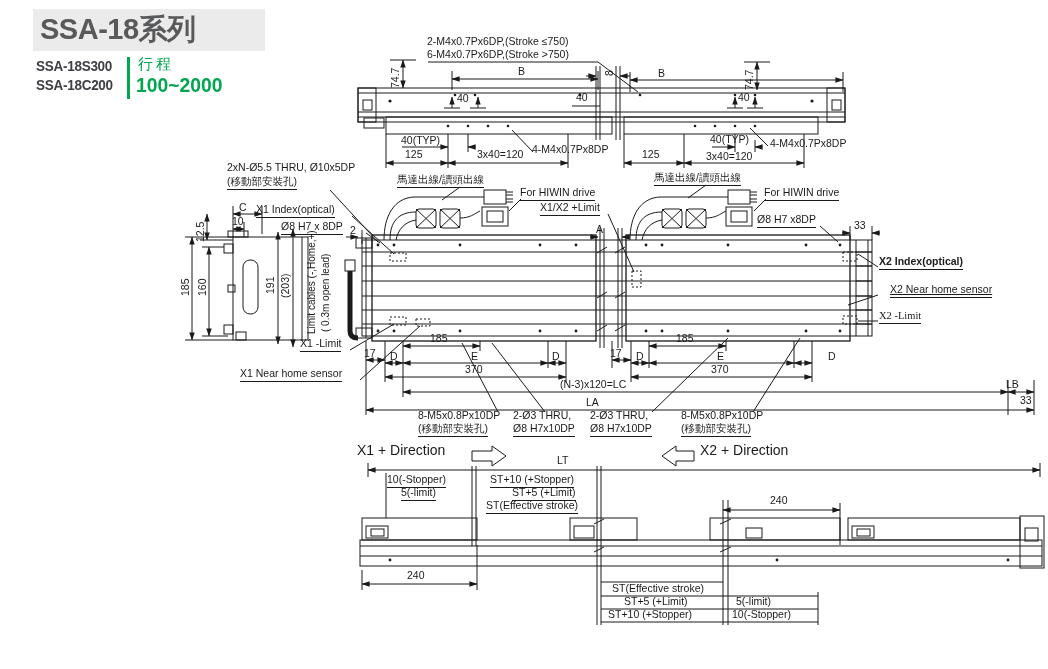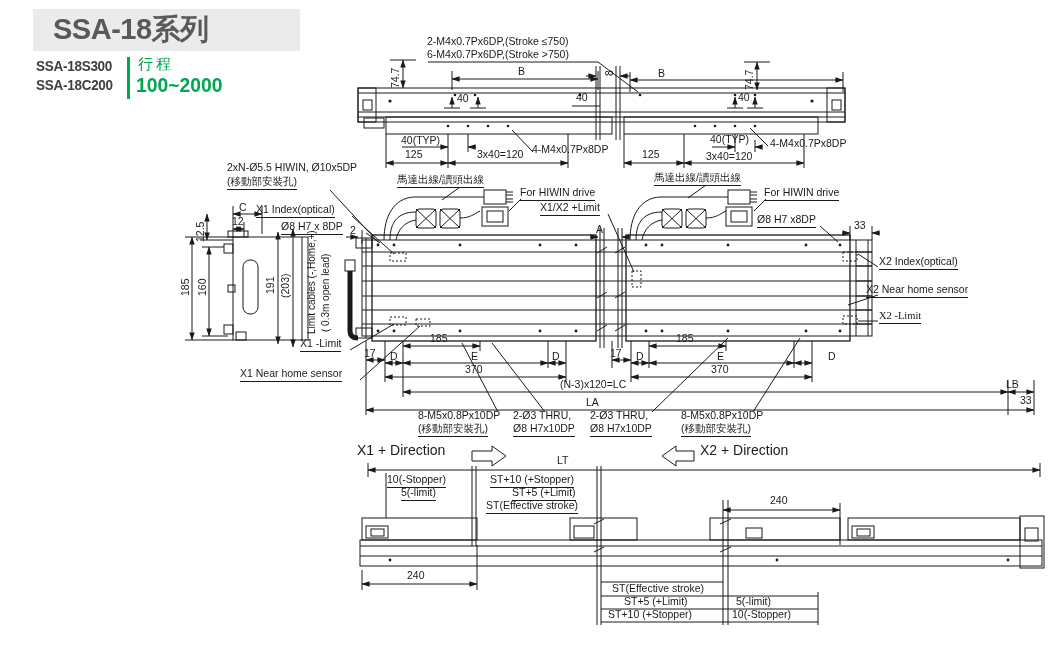--- a/index.html
+++ b/index.html
@@ -3,22 +3,22 @@
 <meta charset="utf-8">
 <style>
   html,body{margin:0;padding:0;background:#fff;}
   .canvas{position:relative;width:1048px;height:669px;background:#ffffff;
           font-family:"Liberation Sans",sans-serif;color:#1a1a1a;overflow:hidden;}
   svg.linework{position:absolute;left:0;top:0;}
   .lb{position:absolute;font-size:10.5px;line-height:1.12;white-space:nowrap;color:#1a1a1a;}
   .ul{border-bottom:1px solid #1a1a1a;padding-bottom:1px;}
   .vt{writing-mode:vertical-rl;transform:rotate(180deg);}
   .fs14{font-size:14px;}
-  .title-bar{position:absolute;left:33px;top:9px;width:267px;height:42px;background:#ebebeb;
-             display:flex;align-items:center;padding-left:20px;box-sizing:border-box;}
+  .title-bar{position:absolute;left:33px;top:9px;width:232px;height:42px;background:#ebebeb;
+             display:flex;align-items:center;padding-left:7px;box-sizing:border-box;}
   .title-main{font-size:29px;font-weight:bold;color:#58595B;letter-spacing:-0.5px;}
   .title-sub{font-size:29px;font-weight:bold;color:#00A650;margin-left:9px;}
   .model{position:absolute;font-size:15px;font-weight:bold;color:#3f4045;
          transform:scaleX(0.9);transform-origin:left top;letter-spacing:-0.3px;}
   .green-rule{position:absolute;left:127px;top:57px;width:3px;height:42px;background:#00A650;}
   .stroke-label{position:absolute;left:138px;top:55px;font-size:15px;color:#00A650;letter-spacing:3px;}
   .stroke-range{position:absolute;left:136px;top:73px;font-size:21px;font-weight:bold;color:#00A650;
                 transform:scaleX(0.92);transform-origin:left top;}
 </style>
 </head>
@@ -379,35 +379,35 @@
   <div class="lb" style="left:738px;top:92px;">40</div>
   <div class="lb" style="left:401px;top:135px;">40(TYP)</div>
   <div class="lb" style="left:405px;top:149px;">125</div>
   <div class="lb" style="left:477px;top:149px;">3x40=120</div>
   <div class="lb" style="left:532px;top:144px;">4-M4x0.7Px8DP</div>
   <div class="lb" style="left:710px;top:134px;">40(TYP)</div>
   <div class="lb" style="left:642px;top:149px;">125</div>
   <div class="lb" style="left:706px;top:151px;">3x40=120</div>
   <div class="lb" style="left:770px;top:138px;">4-M4x0.7Px8DP</div>
 
-  <div class="lb" style="left:227px;top:162px;">2xN-Ø5.5 HIWIN, Ø10x5DP</div>
+  <div class="lb" style="left:227px;top:162px;">2xN-Ø5.5 THRU, Ø10x5DP</div>
   <div class="lb ul" style="left:227px;top:176px;">(移動部安裝孔)</div>
   <div class="lb ul" style="left:397px;top:174px;">馬達出線/讀頭出線</div>
   <div class="lb ul" style="left:654px;top:172px;">馬達出線/讀頭出線</div>
   <div class="lb ul" style="left:520px;top:187px;">For HIWIN drive</div>
   <div class="lb ul" style="left:764px;top:187px;">For HIWIN drive</div>
   <div class="lb ul" style="left:256px;top:204px;">X1 Index(optical)</div>
   <div class="lb ul" style="left:281px;top:221px;">Ø8 H7 x 8DP</div>
   <div class="lb ul" style="left:757px;top:214px;">Ø8 H7 x8DP</div>
   <div class="lb ul" style="left:540px;top:202px;">X1/X2 +Limit</div>
   <div class="lb" style="left:350px;top:225px;">2</div>
   <div class="lb" style="left:596px;top:224px;">A</div>
   <div class="lb" style="left:854px;top:220px;">33</div>
-  <div class="lb ul" style="left:879px;top:256px;">X2 Index(optical)</div>
-  <div class="lb ul" style="left:866px;top:284px;">X2 Near home sensor</div>
+  <div class="lb ul" style="left:879px;top:256px;font-weight:bold;">X2 Index(optical)</div>
+  <div class="lb ul" style="left:890px;top:284px;text-decoration:underline;">X2 Near home sensor</div>
   <div class="lb ul" style="left:879px;top:310px;font-family:Liberation Serif, serif;">X2 -Limit</div>
   <div class="lb vt" style="left:306px;top:226px;height:108px;font-size:10px;">Limit cables (-,Home,+)</div>
   <div class="lb vt" style="left:320px;top:232px;height:100px;font-size:10px;">( 0.3m open lead)</div>
   <div class="lb ul" style="left:300px;top:338px;">X1 -Limit</div>
   <div class="lb ul" style="left:240px;top:368px;">X1 Near home sensor</div>
   <div class="lb" style="left:364px;top:348px;">17</div>
   <div class="lb" style="left:390px;top:351px;">D</div>
   <div class="lb" style="left:430px;top:333px;">185</div>
   <div class="lb" style="left:471px;top:351px;">E</div>
   <div class="lb" style="left:552px;top:351px;">D</div>
@@ -425,21 +425,21 @@
   <div class="lb" style="left:418px;top:410px;">8-M5x0.8Px10DP</div>
   <div class="lb ul" style="left:418px;top:423px;">(移動部安裝孔)</div>
   <div class="lb" style="left:513px;top:410px;">2-Ø3 THRU,</div>
   <div class="lb ul" style="left:513px;top:423px;">Ø8 H7x10DP</div>
   <div class="lb" style="left:590px;top:410px;">2-Ø3 THRU,</div>
   <div class="lb ul" style="left:590px;top:423px;">Ø8 H7x10DP</div>
   <div class="lb" style="left:681px;top:410px;">8-M5x0.8Px10DP</div>
   <div class="lb ul" style="left:681px;top:423px;">(移動部安裝孔)</div>
 
   <div class="lb" style="left:239px;top:202px;">C</div>
-  <div class="lb" style="left:232px;top:216px;">12</div>
+  <div class="lb" style="left:232px;top:216px;">10</div>
   <div class="lb vt" style="left:195px;top:212px;height:30px;">12.5</div>
   <div class="lb vt" style="left:180px;top:262px;height:34px;">185</div>
   <div class="lb vt" style="left:197px;top:264px;height:32px;">160</div>
   <div class="lb vt" style="left:265px;top:262px;height:32px;">191</div>
   <div class="lb vt" style="left:280px;top:256px;height:42px;">(203)</div>
 
   <div class="lb fs14" style="left:357px;top:443px;">X1 + Direction</div>
   <div class="lb fs14" style="left:700px;top:443px;">X2 + Direction</div>
   <div class="lb" style="left:557px;top:455px;">LT</div>
   <div class="lb ul" style="left:387px;top:474px;">10(-Stopper)</div>

